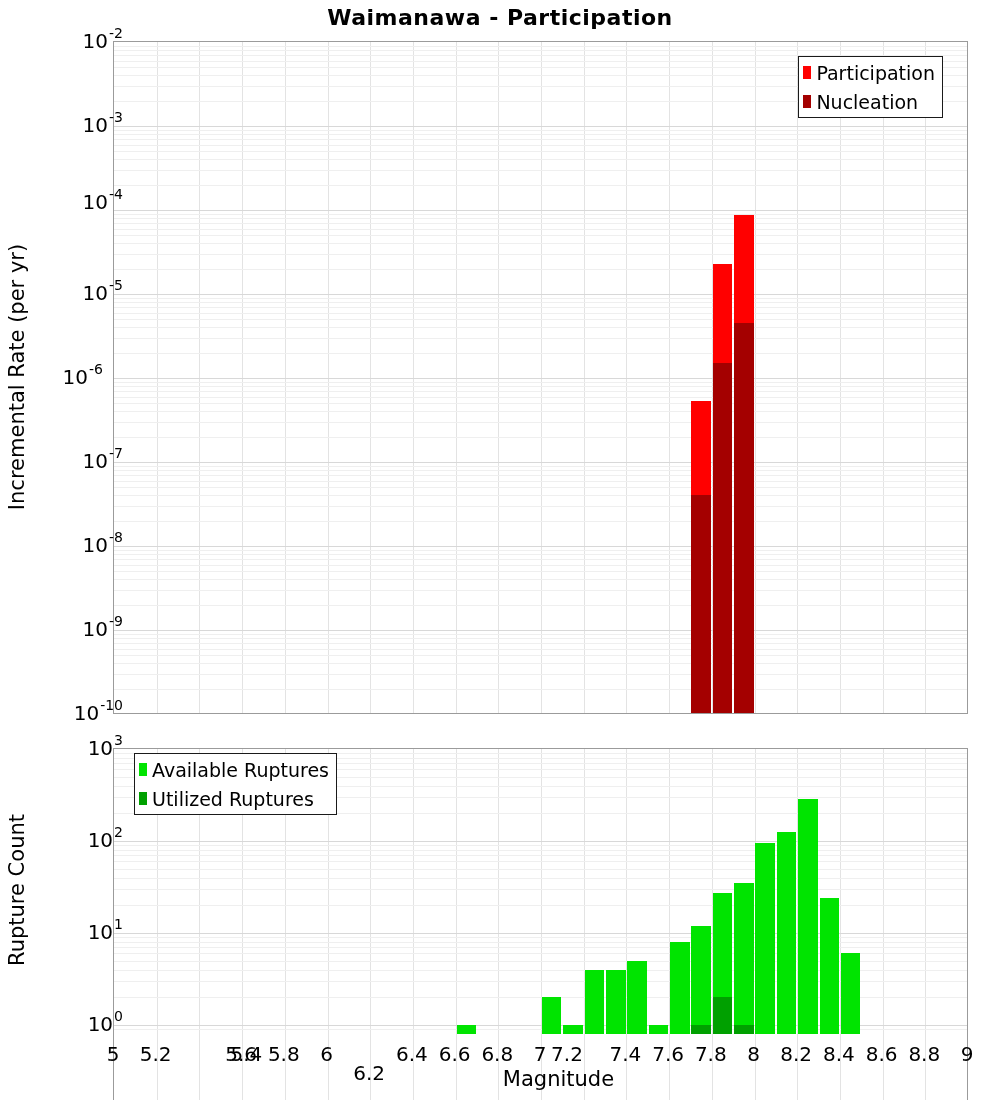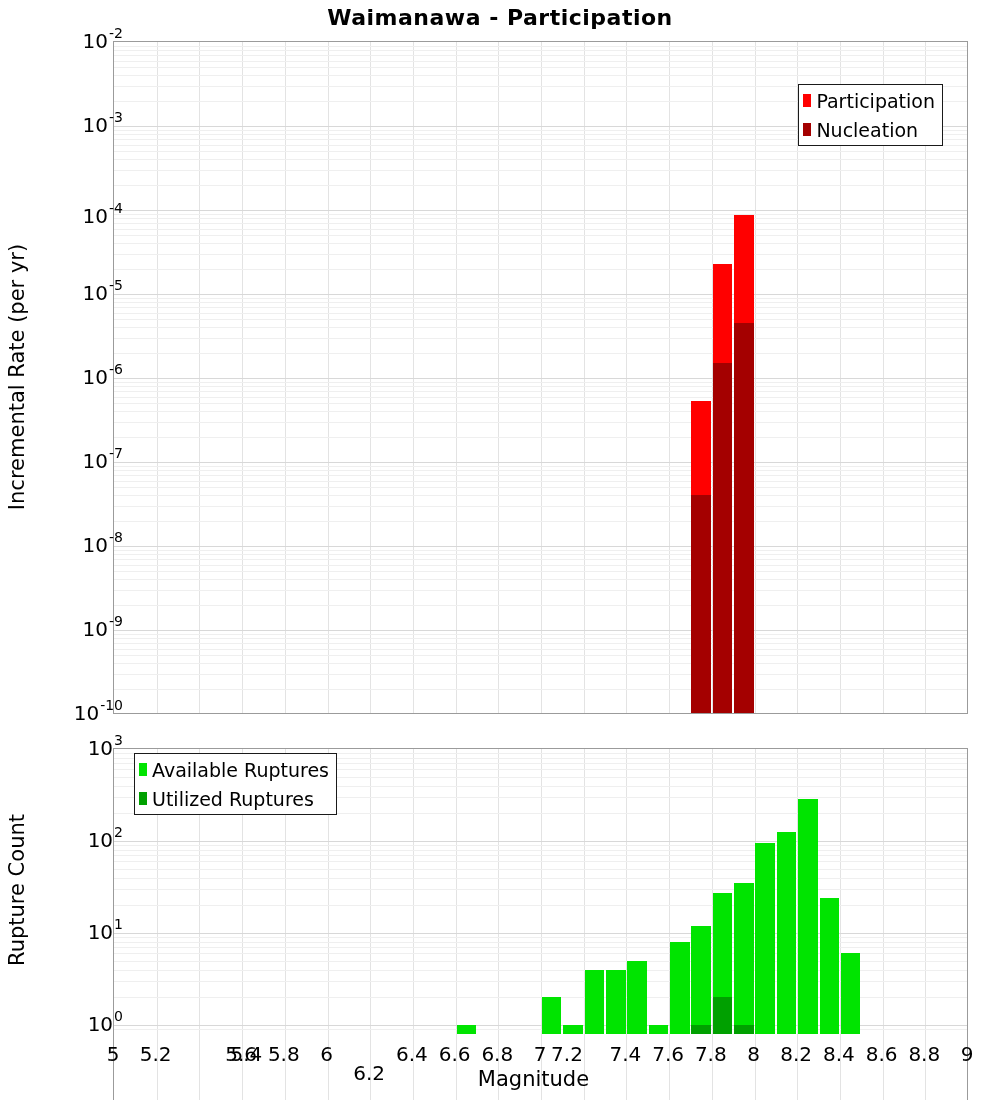--- a/index.html
+++ b/index.html
@@ -25,21 +25,21 @@
   .ytick{
     position:absolute;font-size:20px;white-space:nowrap;
     transform:translateY(-54%);text-align:right;
   }
   .ytick sup{font-size:14px;position:relative;top:-2px;left:1px;}
   .xtick{
     position:absolute;top:1042px;font-size:20px;
     transform:translateX(-50%);white-space:nowrap;
   }
   .xlabel{
-    position:absolute;top:1067px;left:106px;width:855px;
+    position:absolute;top:1067px;left:131px;width:855px;
     text-align:center;font-size:21px;
   }
   .ylabel{
     position:absolute;font-size:21px;white-space:nowrap;
     transform:translate(-50%,-50%) rotate(-90deg);
   }
   .legend{
     position:absolute;background:#fff;border:1.5px solid #1a1a1a;
     padding:1px 7px 1px 4px;z-index:6;
   }
@@ -50,21 +50,21 @@
 <body>
 
 <div class="fig">
 
   <div class="title">Waimanawa - Participation</div>
 
   <div class="ylabel" style="left:17px;top:377px;">Incremental Rate (per yr)</div>
   <div class="ylabel" style="left:17px;top:890px;">Rupture Count</div>
 
   <div id="plot-rate" class="plot" style="left:113px;top:41px;width:855px;height:673px;">
-    <div class="legend" style="top:14px;right:24px;margin-top:28px;">
+    <div class="legend" style="top:14px;right:24px;">
       <div class="legend-row">
         <span class="patch" style="background: rgb(255, 0, 0);"></span>
         <span>Participation</span>
       </div>
       <div class="legend-row">
         <span class="patch" style="background: rgb(164, 0, 0);"></span>
         <span>Nucleation</span>
       </div>
     </div>
   <div class="vgrid" style="left: 42.7px;"></div>
@@ -240,23 +240,23 @@
       <div class="bar" title="Available Ruptures M8.35 = 24" style="left: 705.5px; width: 19.5px; top: 149px; height: 136px; background: rgb(0, 228, 0);"></div>
       <div class="bar" title="Available Ruptures M8.45 = 6" style="left: 726.8px; width: 19.5px; top: 204.4px; height: 80.6px; background: rgb(0, 228, 0);"></div>
       <div class="bar" title="Utilized Ruptures M7.75 = 1" style="left: 577.4px; width: 19.5px; top: 276px; height: 9px; background: rgb(0, 160, 0);"></div>
       <div class="bar" title="Utilized Ruptures M7.85 = 2" style="left: 598.7px; width: 19.5px; top: 248.3px; height: 36.7px; background: rgb(0, 160, 0);"></div>
       <div class="bar" title="Utilized Ruptures M7.95 = 1" style="left: 620.1px; width: 19.5px; top: 276px; height: 9px; background: rgb(0, 160, 0);"></div>
     </div>
 
   <div id="ticks-layer">
       <div class="ytick" style="right: 878px; top: 41px;">10<sup>-2</sup></div>
       <div class="ytick" style="right: 878px; top: 125px;">10<sup>-3</sup></div>
-      <div class="ytick" style="right: 878px; top: 216px;">10<sup>-4</sup></div>
+      <div class="ytick" style="right: 878px; top: 202px;">10<sup>-4</sup></div>
       <div class="ytick" style="right: 878px; top: 293px;">10<sup>-5</sup></div>
-      <div class="ytick" style="right: 878px; top: 377px;">10<sup>-6</sup></div>
+      <div class="ytick" style="right: 898px; top: 377px;">10<sup>-6</sup></div>
       <div class="ytick" style="right: 878px; top: 461px;">10<sup>-7</sup></div>
       <div class="ytick" style="right: 878px; top: 545px;">10<sup>-8</sup></div>
       <div class="ytick" style="right: 878px; top: 629px;">10<sup>-9</sup></div>
       <div class="ytick" style="right: 878px; top: 713px;">10<sup>-10</sup></div>
       <div class="ytick" style="right: 878px; top: 748px;">10<sup>3</sup></div>
       <div class="ytick" style="right: 878px; top: 840px;">10<sup>2</sup></div>
       <div class="ytick" style="right: 878px; top: 932px;">10<sup>1</sup></div>
       <div class="ytick" style="right: 878px; top: 1024px;">10<sup>0</sup></div>
       <div class="xtick" style="left: 113px;">5</div>
       <div class="xtick" style="left: 155.7px;">5.2</div>

